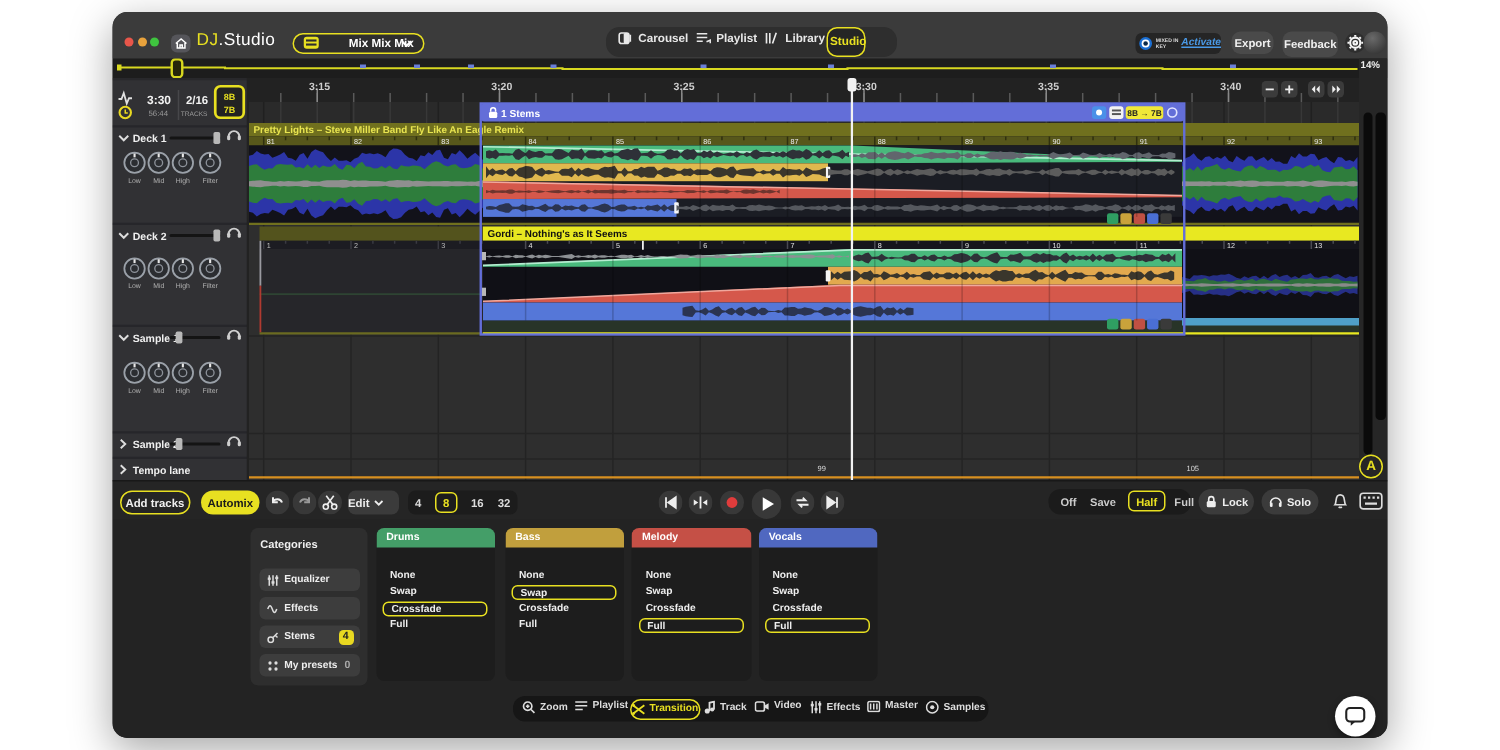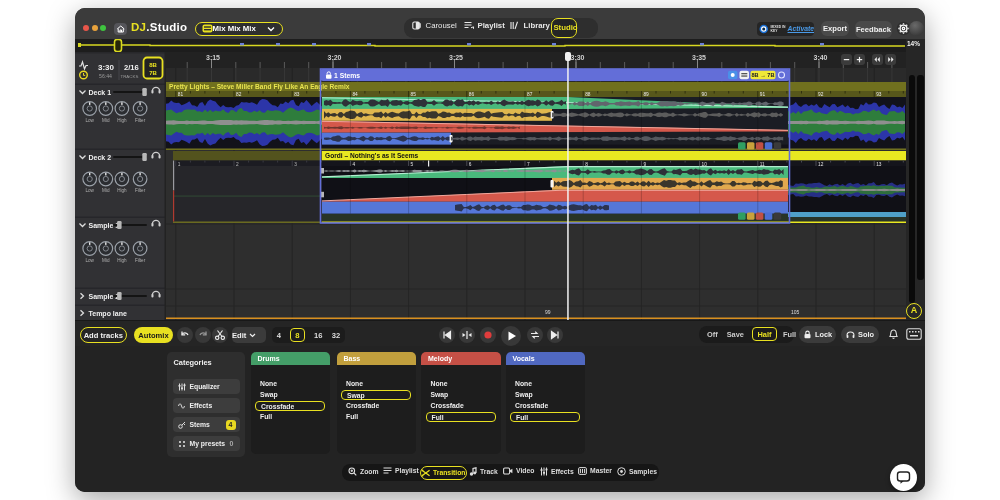--- a/index.html
+++ b/index.html
@@ -12,40 +12,40 @@
 <div class="win">
 <div class="tb">
       <div class="dot" style="left:8px;background:#e8564a"></div>
       <div class="dot" style="left:16.5px;background:#e8a23c"></div>
       <div class="dot" style="left:25px;background:#3fc43f"></div>
       <div class="abs" style="left:38.5px;top:15px;width:13.5px;height:12px;background:#55555a;border-radius:4px">
 <svg width="13.5" height="12" viewBox="0 0 13.5 12">
           <path d="M 3.2 6 L 6.75 3 L 10.3 6 M 4.2 5.6 V 9 H 9.3 V 5.6 M 6 9 V 7 h 1.5 V 9" stroke="#fff" stroke-width="1" fill="none"></path>
         </svg>
       </div>
-      <div class="abs" style="left:56px;top:13px;font-size:11.5px;font-weight:bold;letter-spacing:0.3px"><span style="color:#e8e021">DJ</span><span style="color:#fff">.Studio</span></div>
+      <div class="abs" style="left:56px;top:13px;font-size:11.5px;font-weight:normal;letter-spacing:0.3px"><span style="color:#e8e021">DJ</span><span style="color:#fff">.Studio</span></div>
       <div class="abs" style="left:119.5px;top:14px;width:88px;height:13.5px;border:1.5px solid #e8e021;border-radius:7px;background:#2e2e2e;display:flex;align-items:center">
 <svg width="11" height="9" viewBox="0 0 11 9" style="margin-left:6px">
           <rect x="0.5" y="0.5" width="10" height="8" rx="2" fill="#e8e021"></rect>
           <rect x="2" y="2.3" width="7" height="1.4" fill="#2e2e2e"></rect>
           <rect x="2" y="5" width="7" height="1.4" fill="#2e2e2e"></rect>
         </svg>
-<span style="color:#fff;font-size:7.8px;font-weight:bold;margin-left:0">Mix Mix Mix</span>
+<span style="color:#fff;font-size:7.8px;font-weight:bold;margin-left:20px">Mix Mix Mix</span>
 <svg width="8" height="6" viewBox="0 0 8 6" style="position:absolute;right:7px">
           <path d="M1 1.5 L4 4.5 L7 1.5" stroke="#fff" stroke-width="1.3" fill="none"></path>
         </svg>
       </div>
       <div class="abs" style="left:329px;top:9.5px;width:194px;height:20px;background:#2e2e2e;border-radius:9px"></div>
       <div class="abs" style="left:337px;top:12.5px;display:flex;align-items:center;gap:3.5px">
         <svg width="10" height="9" viewBox="0 0 10 9">
           <rect x="0.8" y="1" width="6.5" height="7" rx="1.5" fill="none" stroke="#e8e8e8" stroke-width="1.1"></rect>
           <path d="M 8.2 2.2 v 4.6" stroke="#e8e8e8" stroke-width="1.1"></path>
           <rect x="3.8" y="1" width="3.5" height="7" fill="#e8e8e8" rx="1"></rect>
         </svg>
-        <span style="color:#e8e8e8;font-size:7.8px;font-weight:normal">Carousel</span>
+        <span style="color:#e8e8e8;font-size:7.8px;font-weight:bold">Carousel</span>
       </div>
       <div class="abs" style="left:389px;top:12.5px;display:flex;align-items:center;gap:3.5px">
         <svg width="10" height="9" viewBox="0 0 10 9">
           <path d="M0.5 1.5 h7 M0.5 4 h7 M0.5 6.5 h4" stroke="#e8e8e8" stroke-width="1.1"></path>
           <path d="M7 6.8 l2.5 -1 v2" stroke="#e8e8e8" stroke-width="1" fill="none"></path>
         </svg>
         <span style="color:#e8e8e8;font-size:7.8px;font-weight:bold">Playlist</span>
       </div>
       <div class="abs" style="left:435px;top:12.5px;display:flex;align-items:flex-start;gap:3.5px">
         <svg width="10" height="9" viewBox="0 0 10 9">

